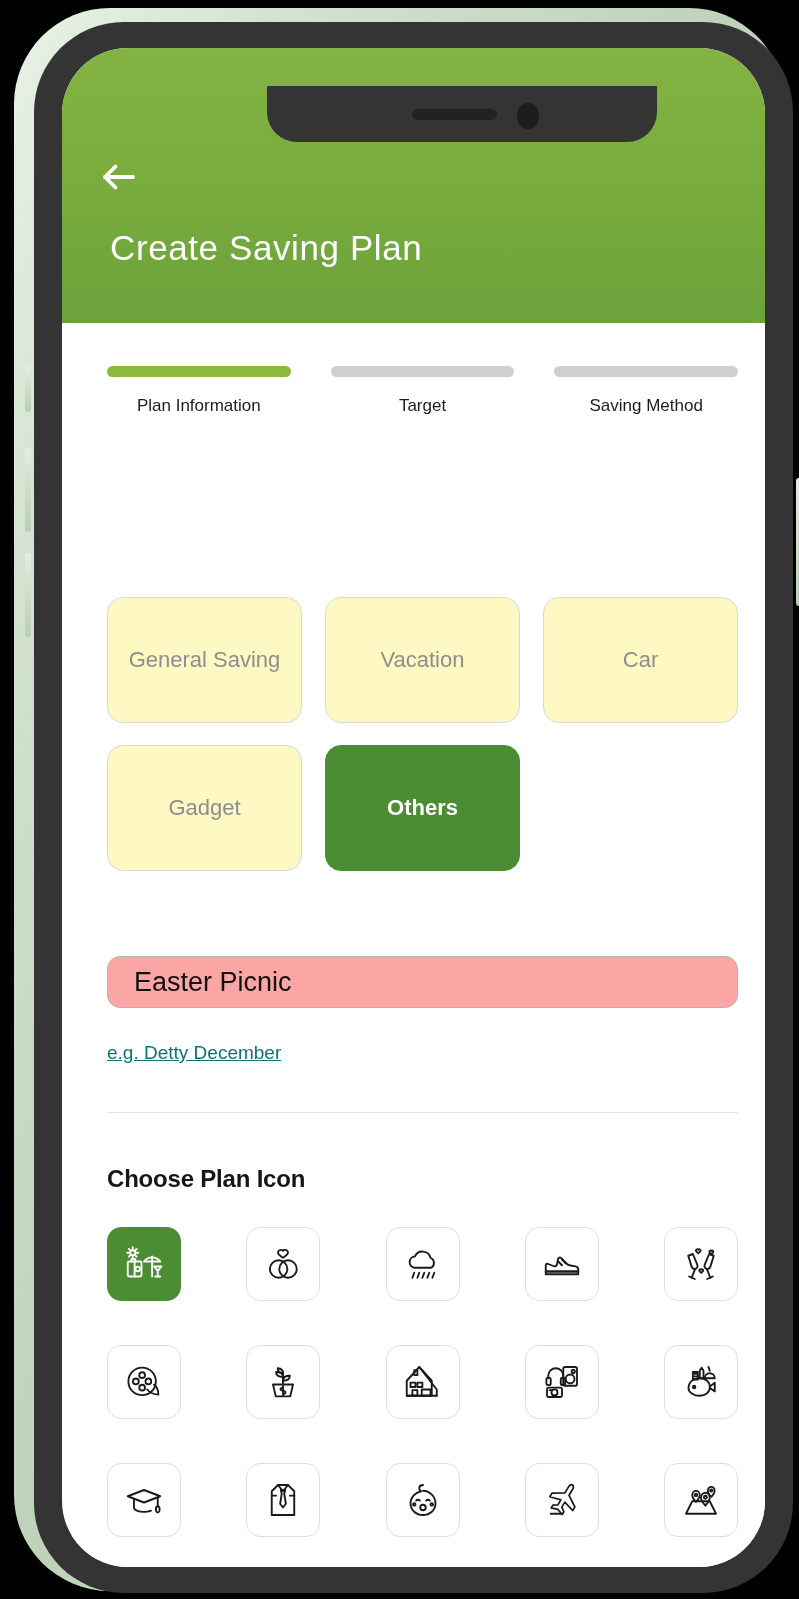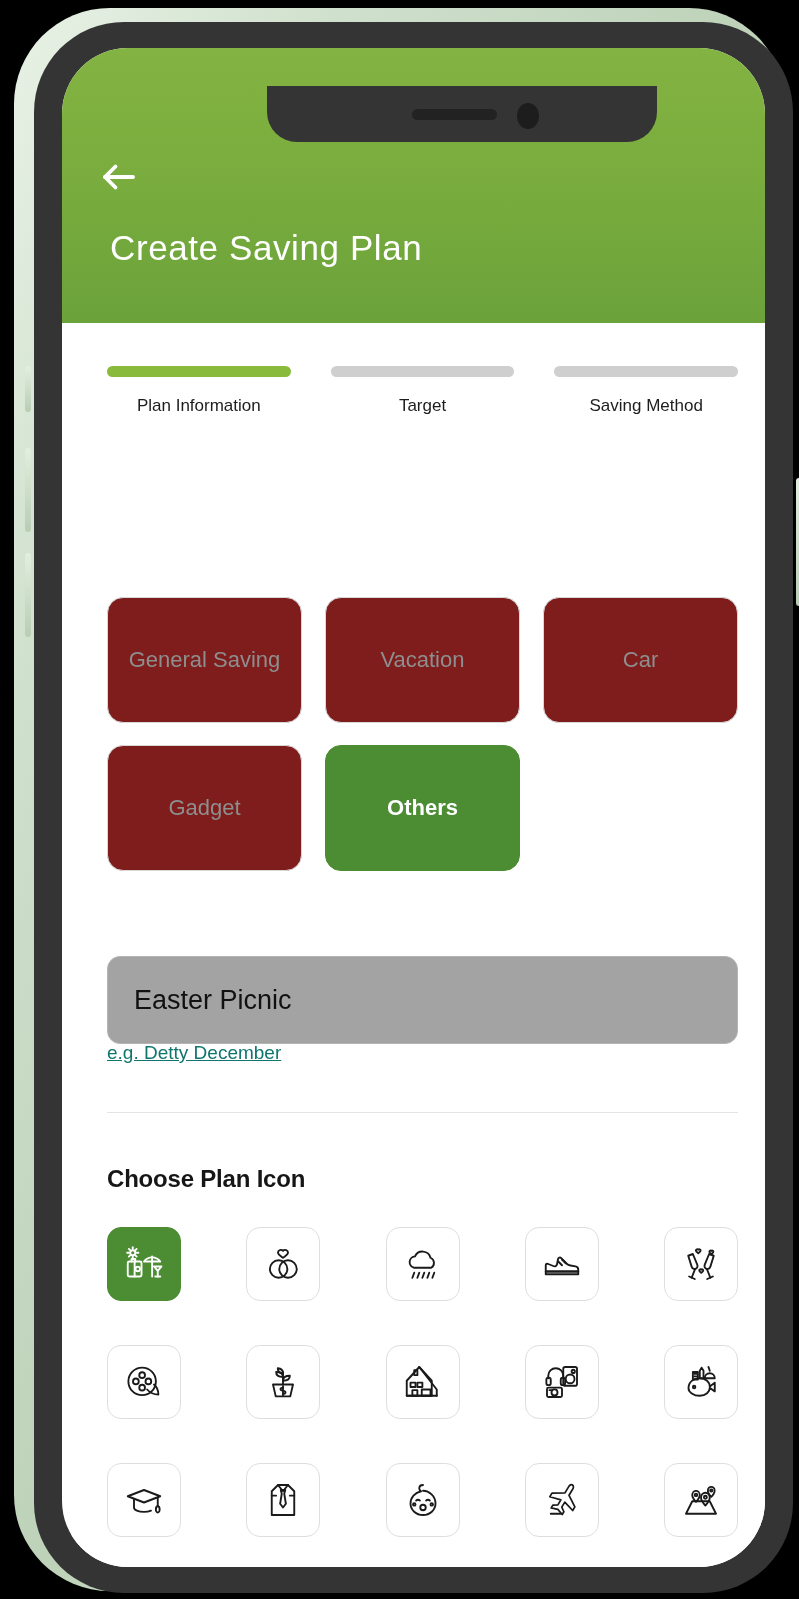--- a/index.html
+++ b/index.html
@@ -170,21 +170,21 @@
     top: 274px;
     width: 631px;
     display: grid;
     grid-template-columns: repeat(3, 1fr);
     gap: 22px 23px;
   }
   .cat-chip {
     height: 126px;
     border: 1.6px solid #d8d8d8;
     border-radius: 16px;
-    background: #7f1d1d;
+    background: #fef9c3;
     display: flex;
     align-items: center;
     justify-content: center;
     text-align: center;
     font-size: 22px;
     color: #8e8e8e;
     line-height: 1.42;
     cursor: pointer;
     padding: 4px;
   }
@@ -202,24 +202,24 @@
     top: 595px;
     font-size: 20px;
     font-weight: bold;
     color: #161616;
   }
   #purpose-input {
     position: absolute;
     left: 36px;
     top: 633px;
     width: 631px;
-    height: 88px;
+    height: 52px;
     border: 1.6px solid #b4b4b4;
     border-radius: 13px;
-    background: #a3a3a3;
+    background: #fca5a5;
     font-family: "Liberation Sans", sans-serif;
     font-size: 27px;
     color: #111111;
     padding: 0 26px;
     outline: none;
   }
   #purpose-hint {
     position: absolute;
     left: 36px;
     top: 719px;

